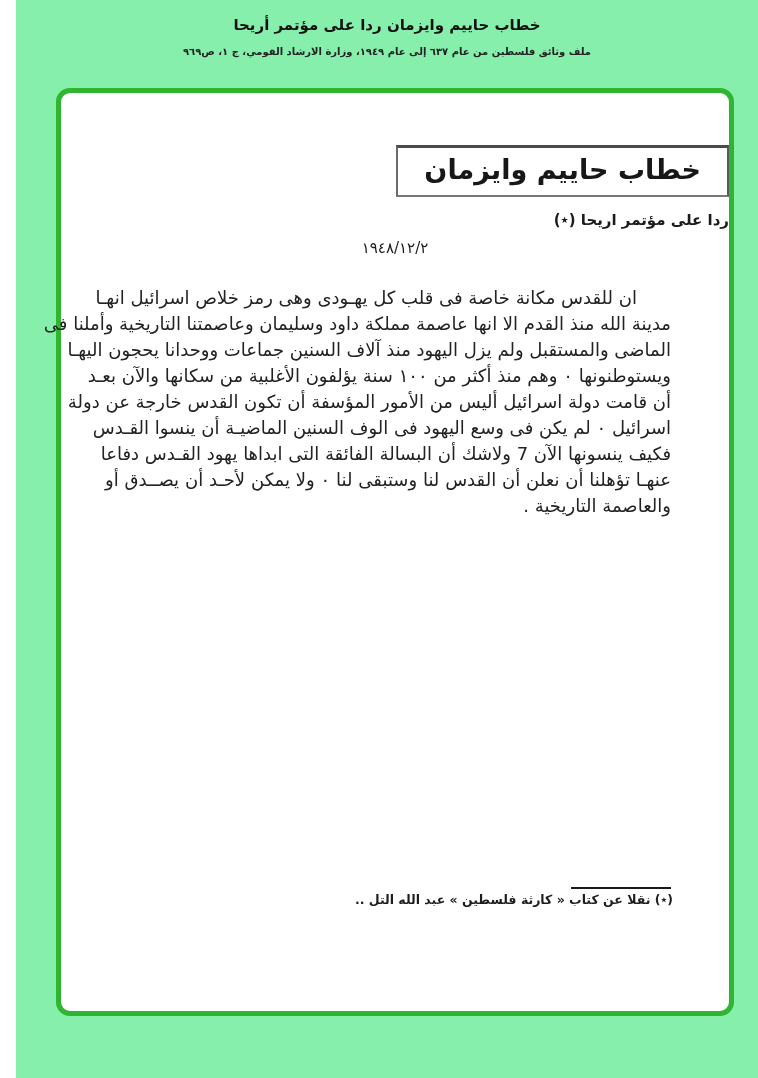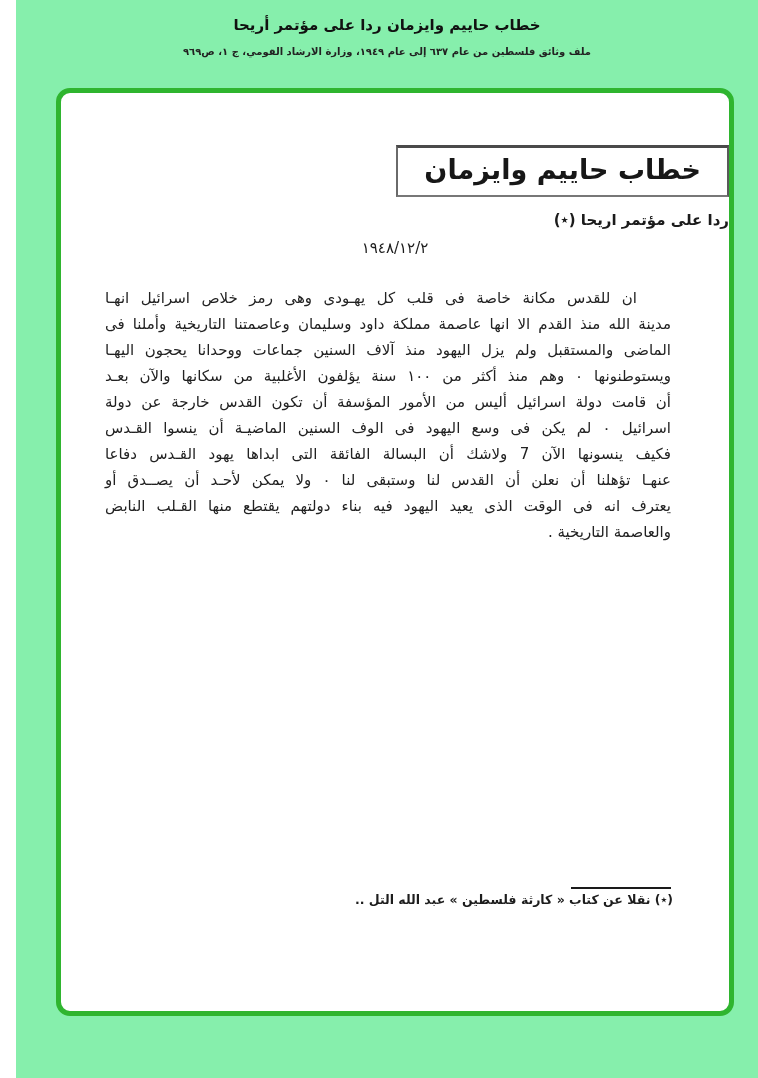--- a/index.html
+++ b/index.html
@@ -91,21 +91,21 @@
     color: #1b1b1b;
     letter-spacing: 1px;
   }
   
   .doc-body {
     position: absolute;
     top: 192px;
     right: 58px;
     width: 566px;
     direction: rtl;
-    font-size: 15px;
+    font-size: 18px;
     line-height: 26px;
     color: #222;
   }
   .body-line {
     text-align: justify;
     text-align-last: justify;
     white-space: nowrap;
   }
   .body-line.first {
     padding-right: 34px;
@@ -158,21 +158,20 @@
 
     <div class="doc-body">
       <div class="body-line first">ان للقدس مكانة خاصة فى قلب كل يهـودى وهى رمز خلاص اسرائيل انهـا</div>
       <div class="body-line">مدينة الله منذ القدم الا انها عاصمة مملكة داود وسليمان وعاصمتنا التاريخية وأملنا فى</div>
       <div class="body-line">الماضى والمستقبل ولم يزل اليهود منذ آلاف السنين جماعات ووحدانا يحجون اليهـا</div>
       <div class="body-line">ويستوطنونها ۰ وهم منذ أكثر من ١٠٠ سنة يؤلفون الأغلبية من سكانها والآن بعـد</div>
       <div class="body-line">أن قامت دولة اسرائيل أليس من الأمور المؤسفة أن تكون القدس خارجة عن دولة</div>
       <div class="body-line">اسرائيل ۰ لم يكن فى وسع اليهود فى الوف السنين الماضيـة أن ينسوا القـدس</div>
       <div class="body-line">فكيف ينسونها الآن 7 ولاشك أن البسالة الفائقة التى ابداها يهود القـدس دفاعا</div>
       <div class="body-line">عنهـا تؤهلنا أن نعلن أن القدس لنا وستبقى لنا ۰ ولا يمكن لأحـد أن يصــدق أو</div>
-      <div class="body-line">يعترف انه فى الوقت الذى يعيد اليهود فيه بناء دولتهم يقتطع منها القـلب النابض</div>
       <div class="body-line last">والعاصمة التاريخية .</div>
     </div>
 
     <div class="footnote-wrap">
       <div class="footnote-rule"></div>
       <div class="footnote-text">(٭) نقلا عن كتاب « كارثة فلسطين » عبد الله التل ..</div>
     </div>
 
   </div>
 

